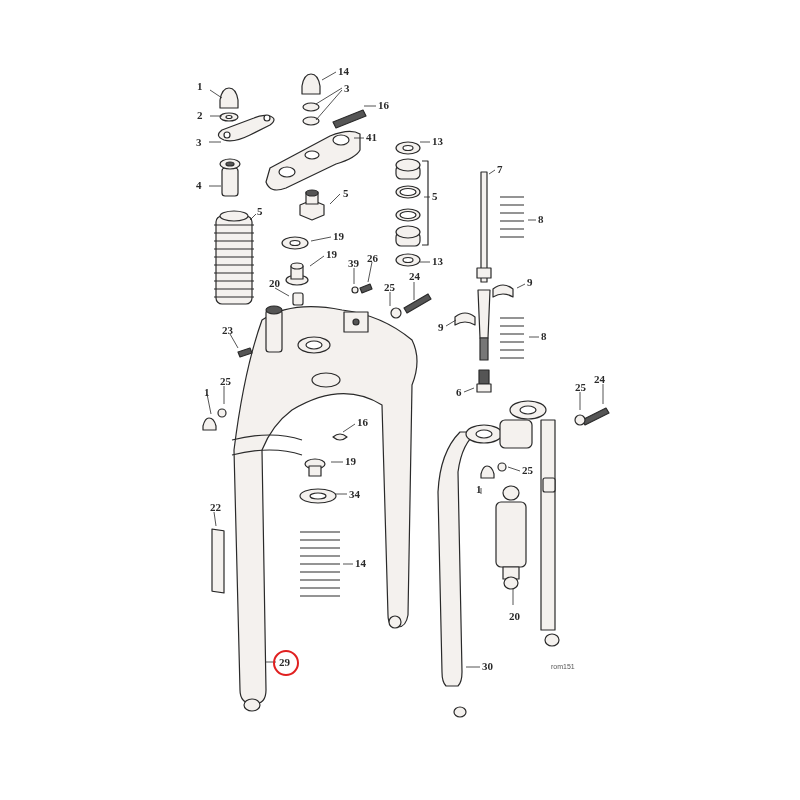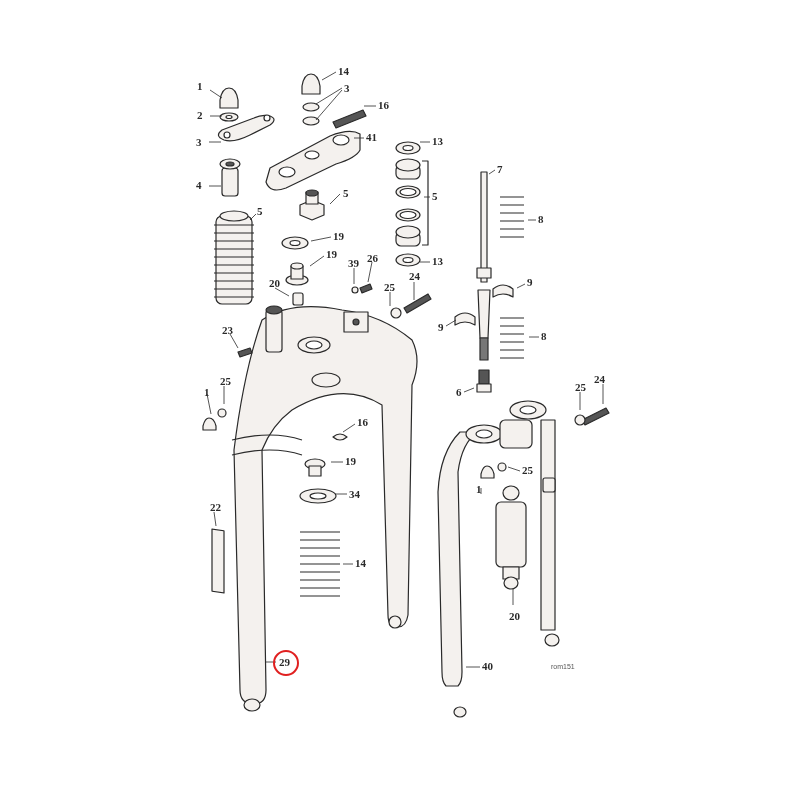--- a/index.html
+++ b/index.html
@@ -198,14 +198,14 @@
 <span class="callout" style="left:357px;top:417px">16</span>
 <span class="callout" style="left:345px;top:456px">19</span>
 <span class="callout" style="left:349px;top:489px">34</span>
 <span class="callout" style="left:476px;top:484px">1</span>
 <span class="callout" style="left:522px;top:465px">25</span>
 <span class="callout" style="left:210px;top:502px">22</span>
 <span class="callout" style="left:355px;top:558px">14</span>
 <span class="callout" style="left:509px;top:611px">20</span>
 <span class="highlight-ring" style="left:273px;top:650px"></span>
 <span class="callout" style="left:279px;top:657px">29</span>
-<span class="callout" style="left:482px;top:661px">40</span>
+<span class="callout" style="left:482px;top:661px">30</span>
 <span class="ref-code" style="left:551px;top:663px">rom151</span>
 
 </body></html>

